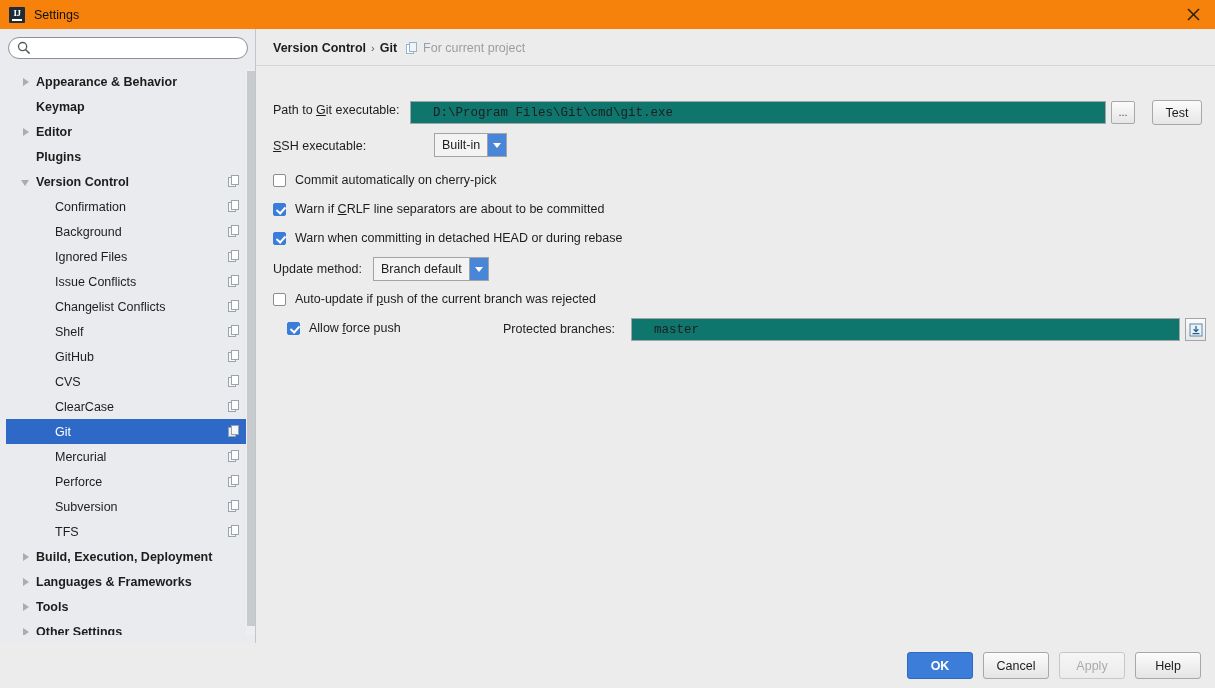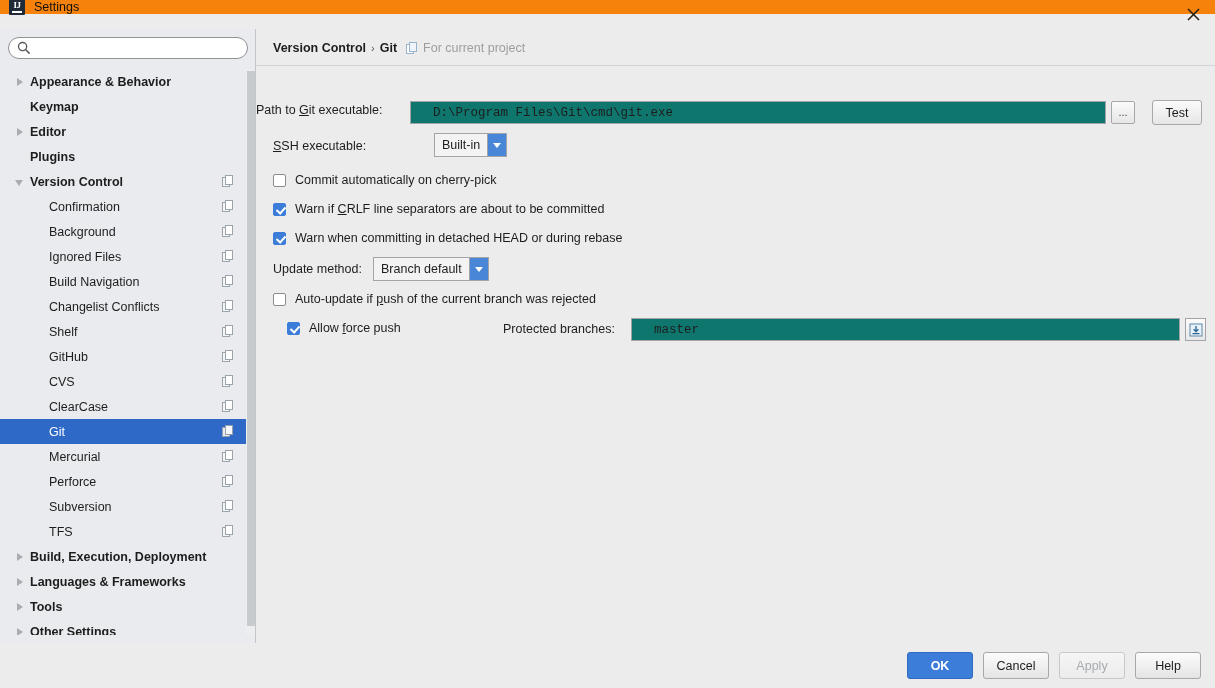--- a/index.html
+++ b/index.html
@@ -9,21 +9,21 @@
     overflow: hidden;
     font-family: "Liberation Sans", sans-serif;
     font-size: 12px;
     color: #1d1d1d;
     background: #ececec;
   }
 
   
   .titlebar {
     position: absolute; left: 0; top: 0;
-    width: 1215px; height: 14px;
+    width: 1215px; height: 29px;
     background: #f7820b;
     display: flex; align-items: center;
   }
   .titlebar-icon {
     width: 16px; height: 16px;
     margin-left: 9px; margin-right: 9px;
     background: #1f2b38;
     border-radius: 1px;
     position: relative;
     flex: none;
@@ -82,21 +82,21 @@
     outline: none;
     color: #1d1d1d;
   }
   .search-icon {
     position: absolute; left: 9px; top: 4px;
     width: 14px; height: 14px;
     pointer-events: none;
   }
 
   .tree {
-    position: absolute; left: 0; top: 40px;
+    position: absolute; left: 6px; top: 40px;
     width: 248px; height: 566px;
     overflow: hidden;
   }
   .tree-row {
     position: relative;
     height: 25px;
     display: flex; align-items: center;
     cursor: default;
     white-space: nowrap;
   }
@@ -367,21 +367,21 @@
             </svg></span>
         </div>
         <div class="tree-row lvl1">
           <span class="tree-label">Ignored Files</span>
           <span class="cfg-icon"><svg viewBox="0 0 12 12">
               <rect x="0.5" y="2.5" width="7" height="9" fill="#f4f6f8" stroke="#9ba3ab" stroke-width="1"></rect>
               <rect x="3.5" y="0.5" width="7" height="9" fill="#ffffff" stroke="#9ba3ab" stroke-width="1"></rect>
             </svg></span>
         </div>
         <div class="tree-row lvl1">
-          <span class="tree-label">Build Navigation</span>
+          <span class="tree-label">Issue Conflicts</span>
           <span class="cfg-icon"><svg viewBox="0 0 12 12">
               <rect x="0.5" y="2.5" width="7" height="9" fill="#f4f6f8" stroke="#9ba3ab" stroke-width="1"></rect>
               <rect x="3.5" y="0.5" width="7" height="9" fill="#ffffff" stroke="#9ba3ab" stroke-width="1"></rect>
             </svg></span>
         </div>
         <div class="tree-row lvl1">
           <span class="tree-label">Changelist Conflicts</span>
           <span class="cfg-icon"><svg viewBox="0 0 12 12">
               <rect x="0.5" y="2.5" width="7" height="9" fill="#f4f6f8" stroke="#9ba3ab" stroke-width="1"></rect>
               <rect x="3.5" y="0.5" width="7" height="9" fill="#ffffff" stroke="#9ba3ab" stroke-width="1"></rect>
@@ -483,21 +483,21 @@
         <rect x="0.5" y="2.5" width="7" height="9" fill="#ffffff" stroke="#9ab3cc" stroke-width="1"></rect>
         <rect x="3.5" y="0.5" width="7" height="9" fill="#eef4fa" stroke="#9ab3cc" stroke-width="1"></rect>
       </svg>
       <span class="bc-proj">For current project</span>
     </div>
 
     <div class="hr-sep"></div>
 
     <div class="form">
 
-      <div class="row" style="left:0; top:38px;">
+      <div class="row" style="left:17px; top:38px;">
         <span class="lbl"><span>Path to </span><span class="mn">G</span><span>it executable:</span></span>
       </div>
       <input class="textfield" style="position: absolute; left: 154px; top: 36px; width: 696px;" value="D:\Program Files\Git\cmd\git.exe">
       <button class="btn btn-browse" style="position:absolute; left:855px; top:36px;">...</button>
       <button class="btn" style="position:absolute; left:896px; top:35px; width:50px;">Test</button>
 
       <div class="row" style="left:17px; top:74px;">
         <span class="lbl"><span class="mn">S</span><span>SH executable:</span></span>
       </div>
       <div class="combo" style="position:absolute; left:154px; top:68px;margin-left:24px;">

